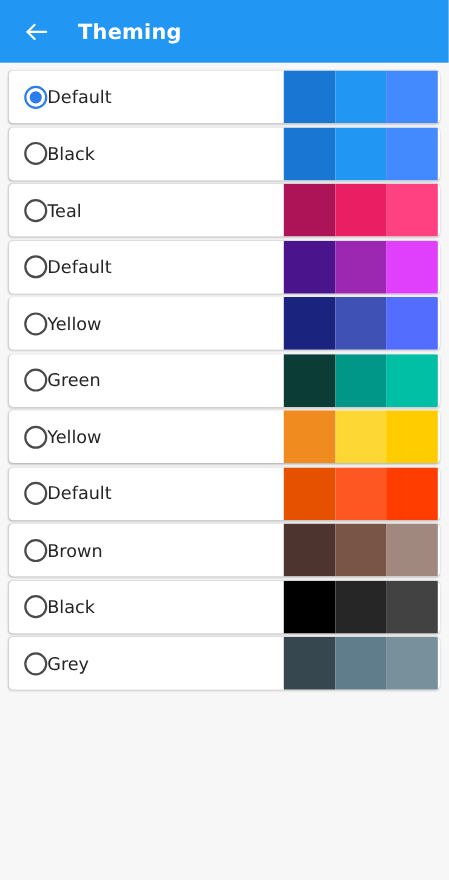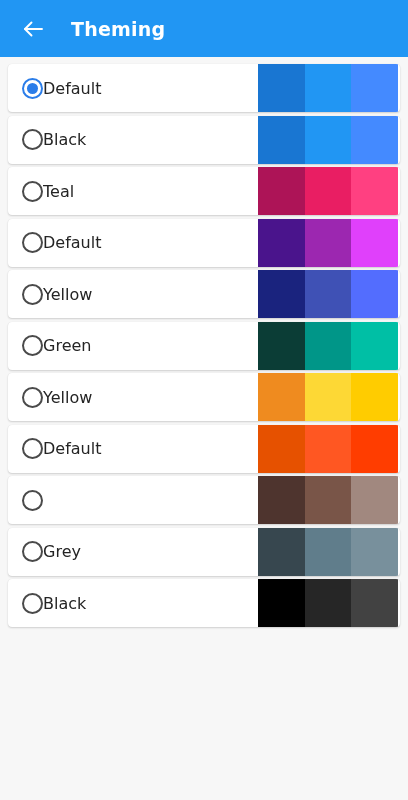--- a/index.html
+++ b/index.html
@@ -216,41 +216,42 @@
       <div class="swatches">
         <div class="swatch" style="background: rgb(230, 81, 0);"></div>
         <div class="swatch" style="background: rgb(255, 87, 34);"></div>
         <div class="swatch" style="background: rgb(255, 61, 0);"></div>
       </div>
     </div>
     <div class="theme-row">
       <div class="radio">
         <div class="dot"></div>
       </div>
+      <div class="theme-label">Brown</div>
       <div class="swatches">
         <div class="swatch" style="background: rgb(78, 52, 46);"></div>
         <div class="swatch" style="background: rgb(121, 85, 72);"></div>
         <div class="swatch" style="background: rgb(161, 136, 127);"></div>
       </div>
     </div>
     <div class="theme-row">
       <div class="radio">
         <div class="dot"></div>
       </div>
+      <div class="theme-label">Black</div>
+      <div class="swatches">
+        <div class="swatch" style="background: rgb(0, 0, 0);"></div>
+        <div class="swatch" style="background: rgb(38, 38, 38);"></div>
+        <div class="swatch" style="background: rgb(66, 66, 66);"></div>
+      </div>
+    </div>
+    <div class="theme-row">
+      <div class="radio">
+        <div class="dot"></div>
+      </div>
       <div class="theme-label">Grey</div>
       <div class="swatches">
         <div class="swatch" style="background: rgb(55, 71, 79);"></div>
         <div class="swatch" style="background: rgb(96, 125, 139);"></div>
         <div class="swatch" style="background: rgb(120, 144, 156);"></div>
       </div>
     </div>
-    <div class="theme-row">
-      <div class="radio">
-        <div class="dot"></div>
-      </div>
-      <div class="theme-label">Black</div>
-      <div class="swatches">
-        <div class="swatch" style="background: rgb(0, 0, 0);"></div>
-        <div class="swatch" style="background: rgb(38, 38, 38);"></div>
-        <div class="swatch" style="background: rgb(66, 66, 66);"></div>
-      </div>
-    </div>
   </div>
 
 </body></html>

